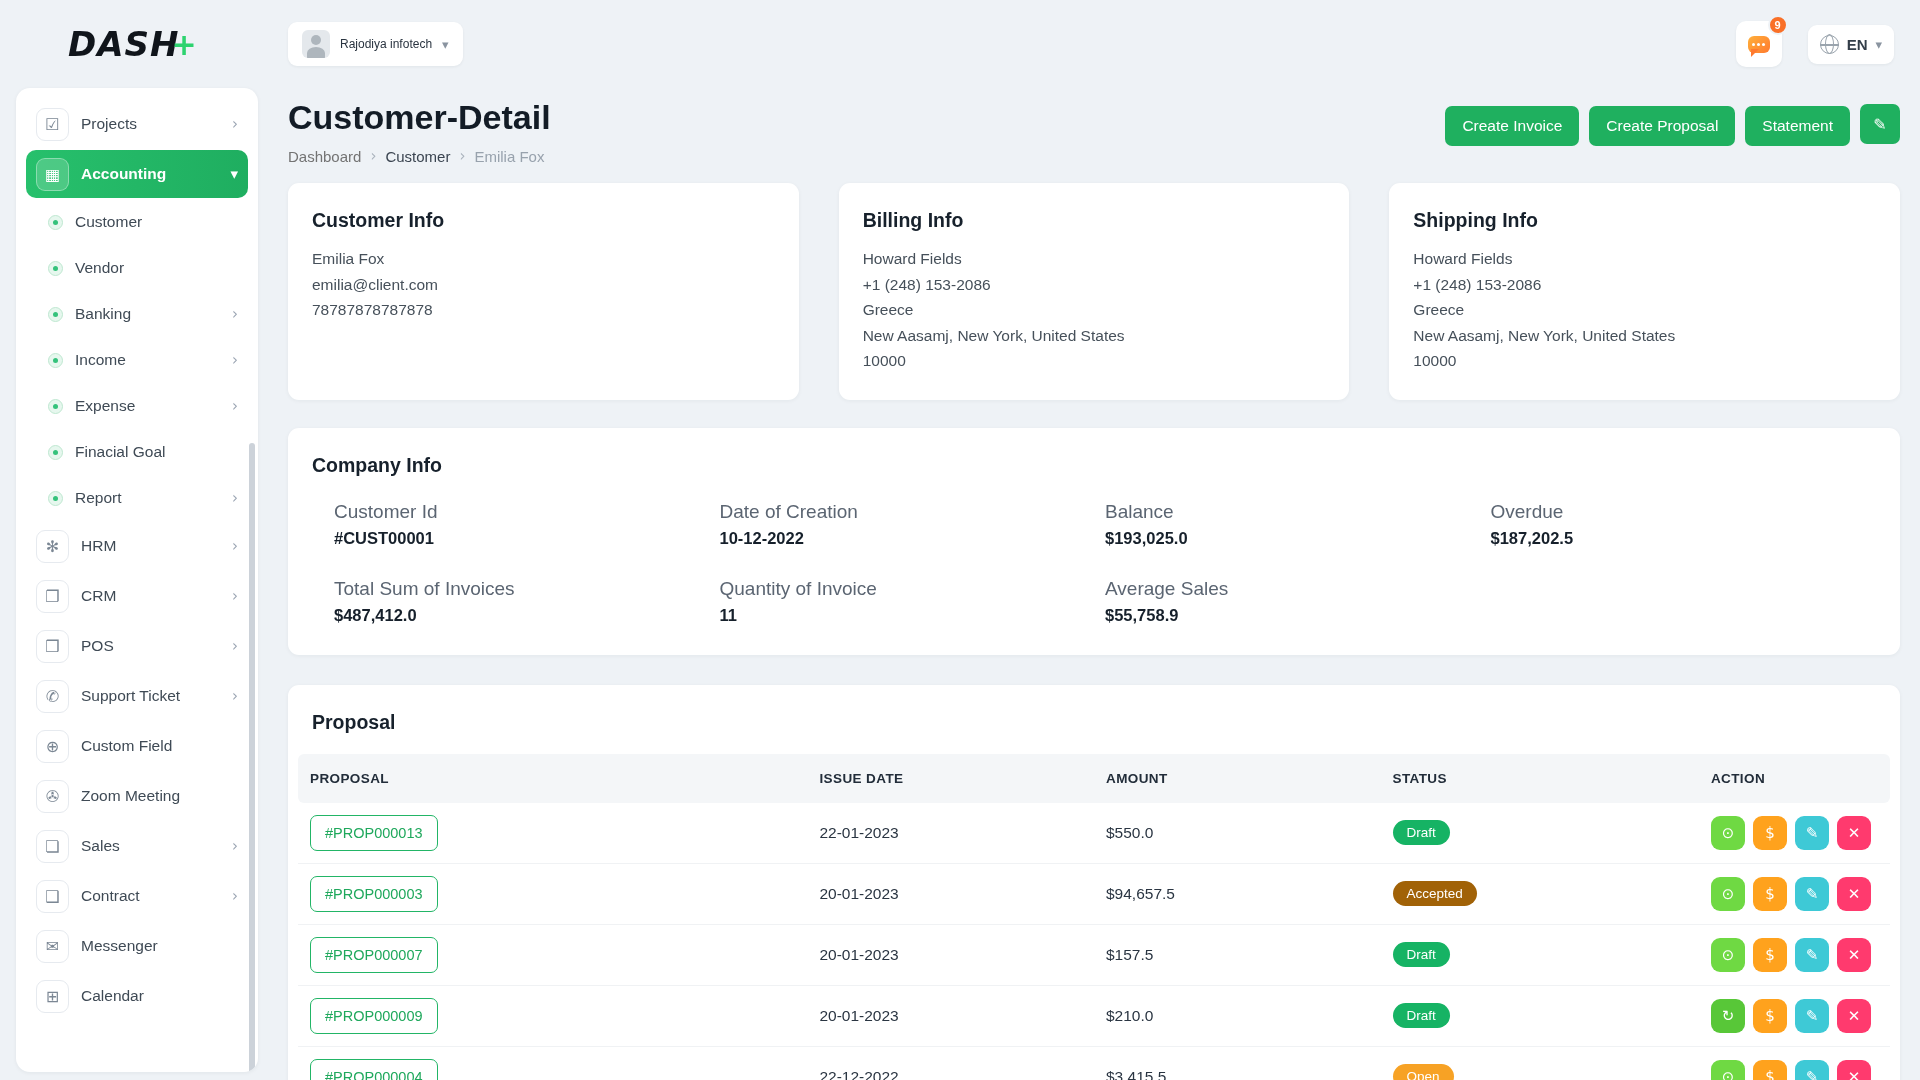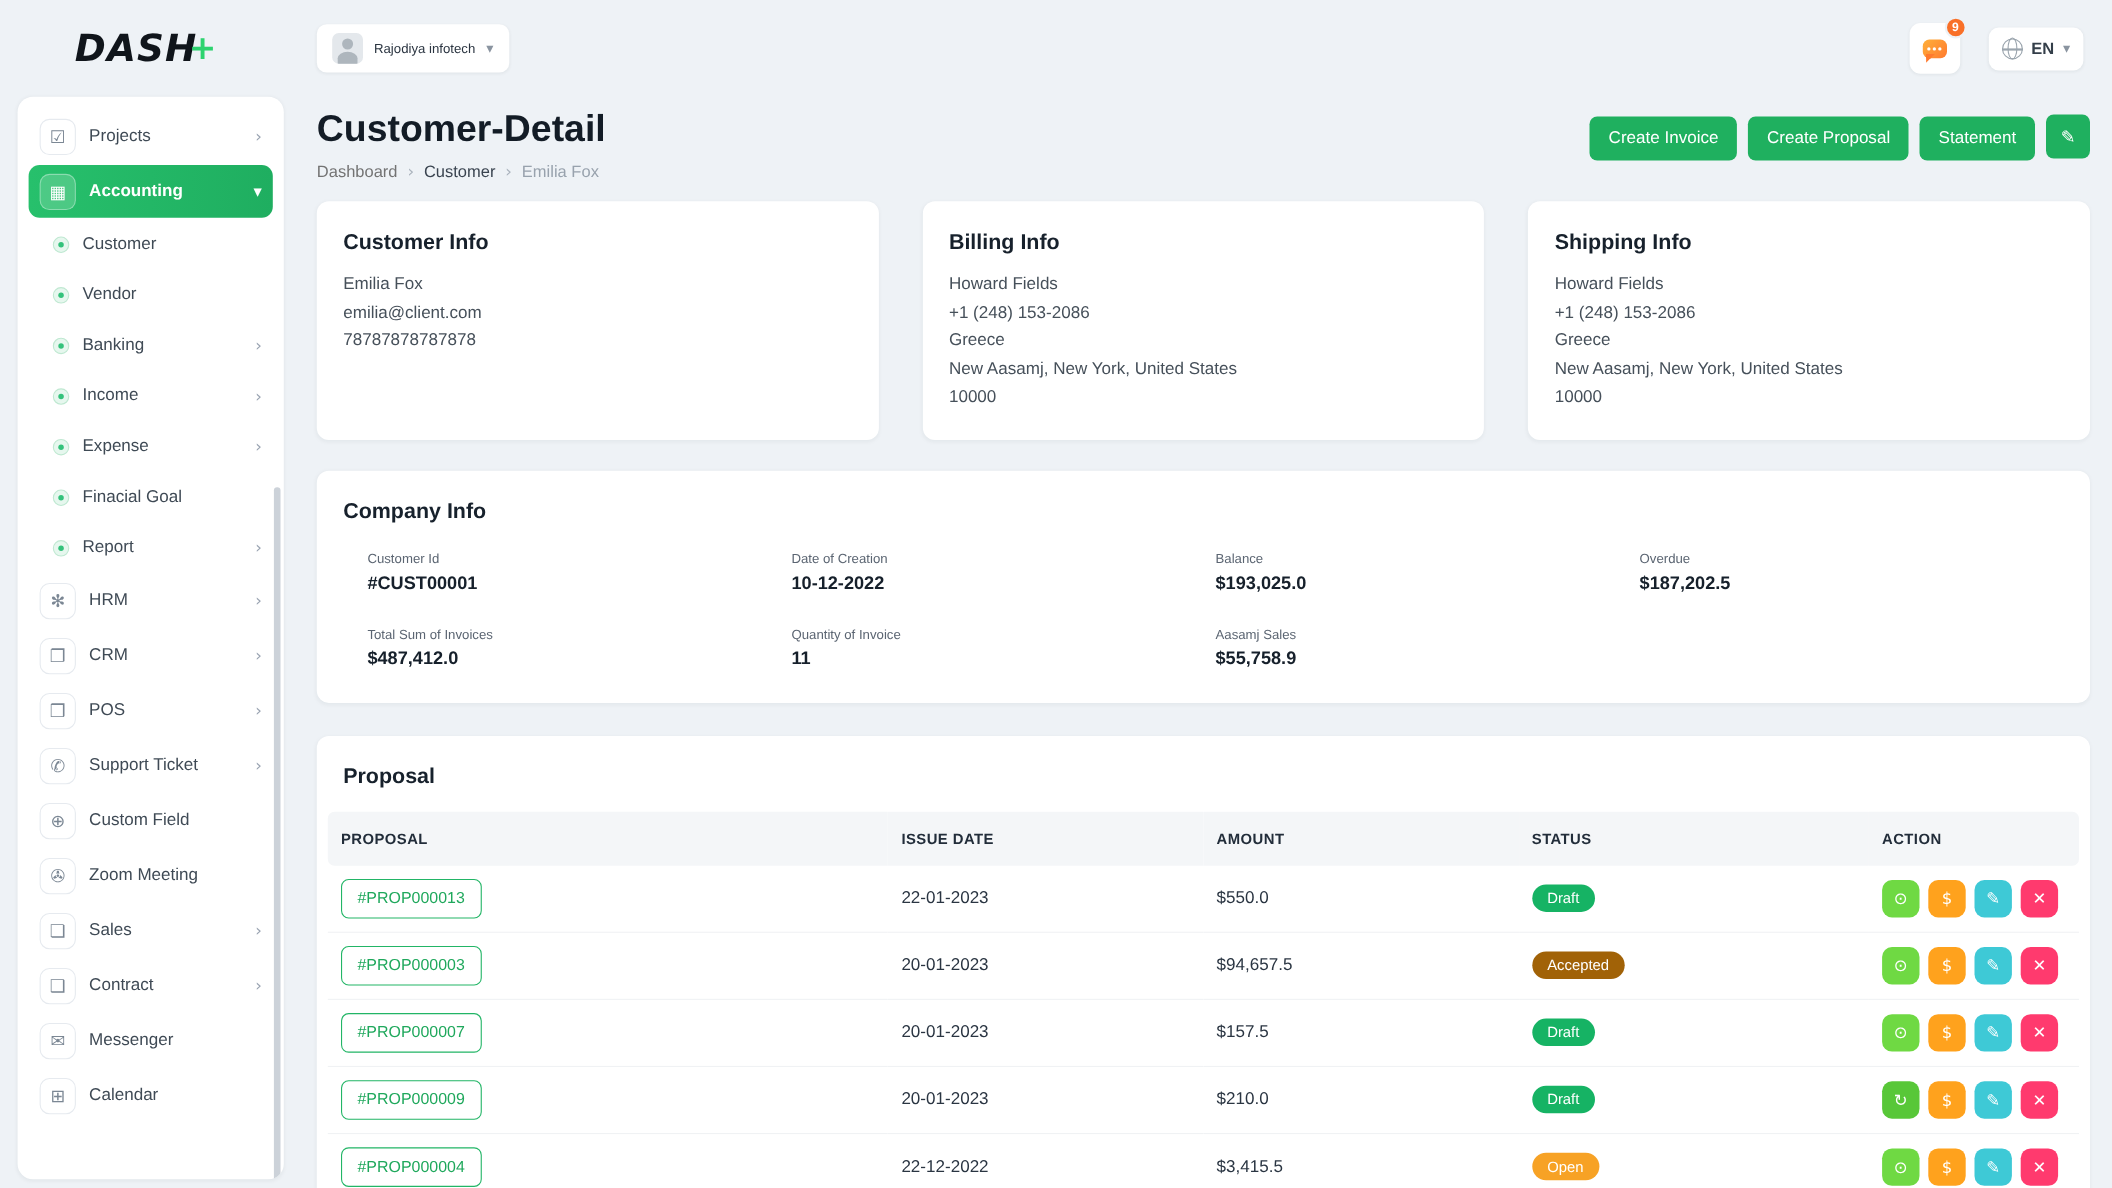--- a/index.html
+++ b/index.html
@@ -62,21 +62,21 @@
   .cards-row { display:grid; grid-template-columns:1fr 1fr 1fr; gap:40px; margin-top:18px; }
   .card { background:#fff; border-radius:11px; box-shadow:0 1px 4px rgba(20,30,40,.05); }
   .info-card { padding:26px 24px; min-height:206px; }
   .card-title { font-size:19.5px; font-weight:bold; color:#17212c; }
   .info-lines { margin-top:14px; }
   .info-lines .line { font-size:15.5px; color:#46505a; line-height:1.65; }
 
   
   .company-card { margin-top:28px; padding:26px 24px 30px; }
   .company-grid { display:grid; grid-template-columns:repeat(4,1fr); row-gap:30px; margin-top:24px; padding-left:22px; }
-  .f-label { font-size:12px; color:#5b6572; }
+  .f-label { font-size:19px; color:#5b6572; }
   .f-value { font-size:16.5px; font-weight:bold; color:#16202b; margin-top:6px; }
 
   
   .proposal-card { margin-top:30px; padding:26px 10px 10px; }
   .proposal-card .card-title { padding-left:14px; }
   table { width:100%; border-collapse:collapse; margin-top:20px; }
   thead th { background:#f4f6f8; text-align:left; font-size:13.5px; font-weight:bold; color:#222d3a; letter-spacing:.4px; padding:17px 12px; }
   thead th.c0 { border-radius:6px 0 0 6px; }
   thead th.c4 { border-radius:0 6px 6px 0; }
   td { padding:12px 12px; font-size:15.5px; color:#2a3542; vertical-align:middle; }
@@ -289,21 +289,21 @@
         </div>
         <div class="field">
           <div class="f-label">Total Sum of Invoices</div>
           <div class="f-value">$487,412.0</div>
         </div>
         <div class="field">
           <div class="f-label">Quantity of Invoice</div>
           <div class="f-value">11</div>
         </div>
         <div class="field">
-          <div class="f-label">Aasamj Sales</div>
+          <div class="f-label">Average Sales</div>
           <div class="f-value">$55,758.9</div>
         </div>
       </div>
   </section>
 
   <section class="card proposal-card">
     <h2 class="card-title">Proposal</h2>
     <table>
       <thead>
         <tr>

